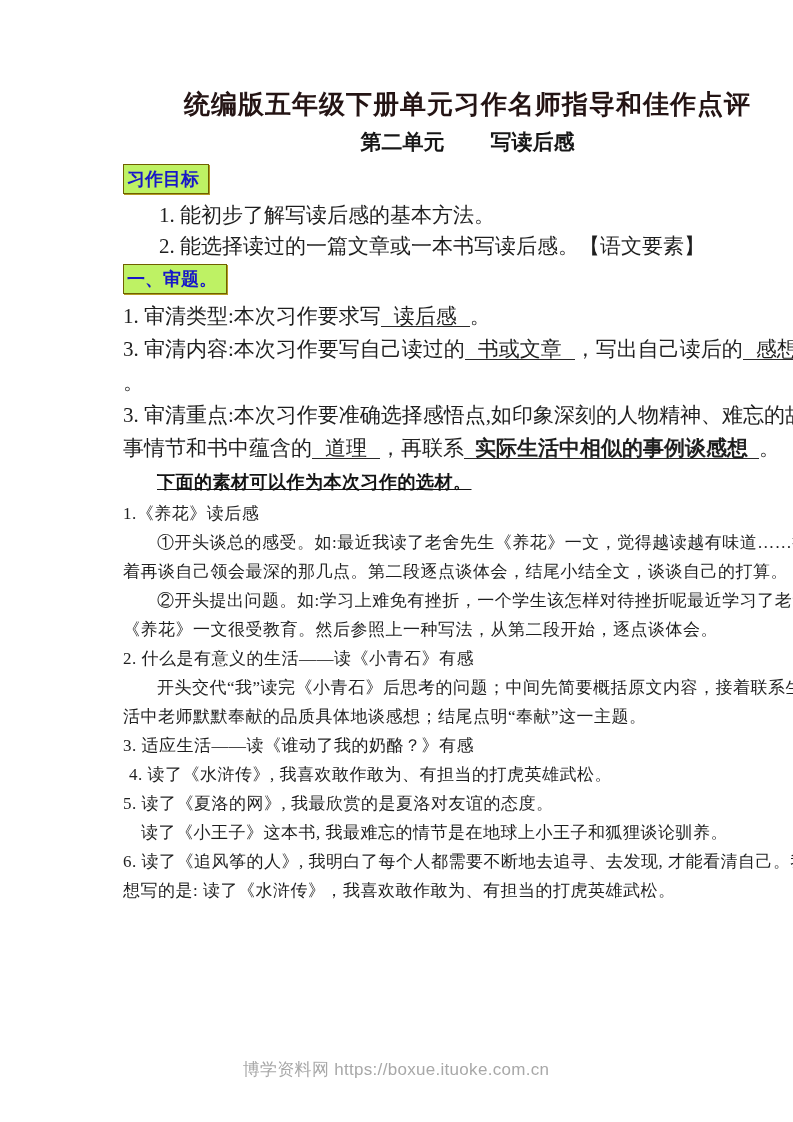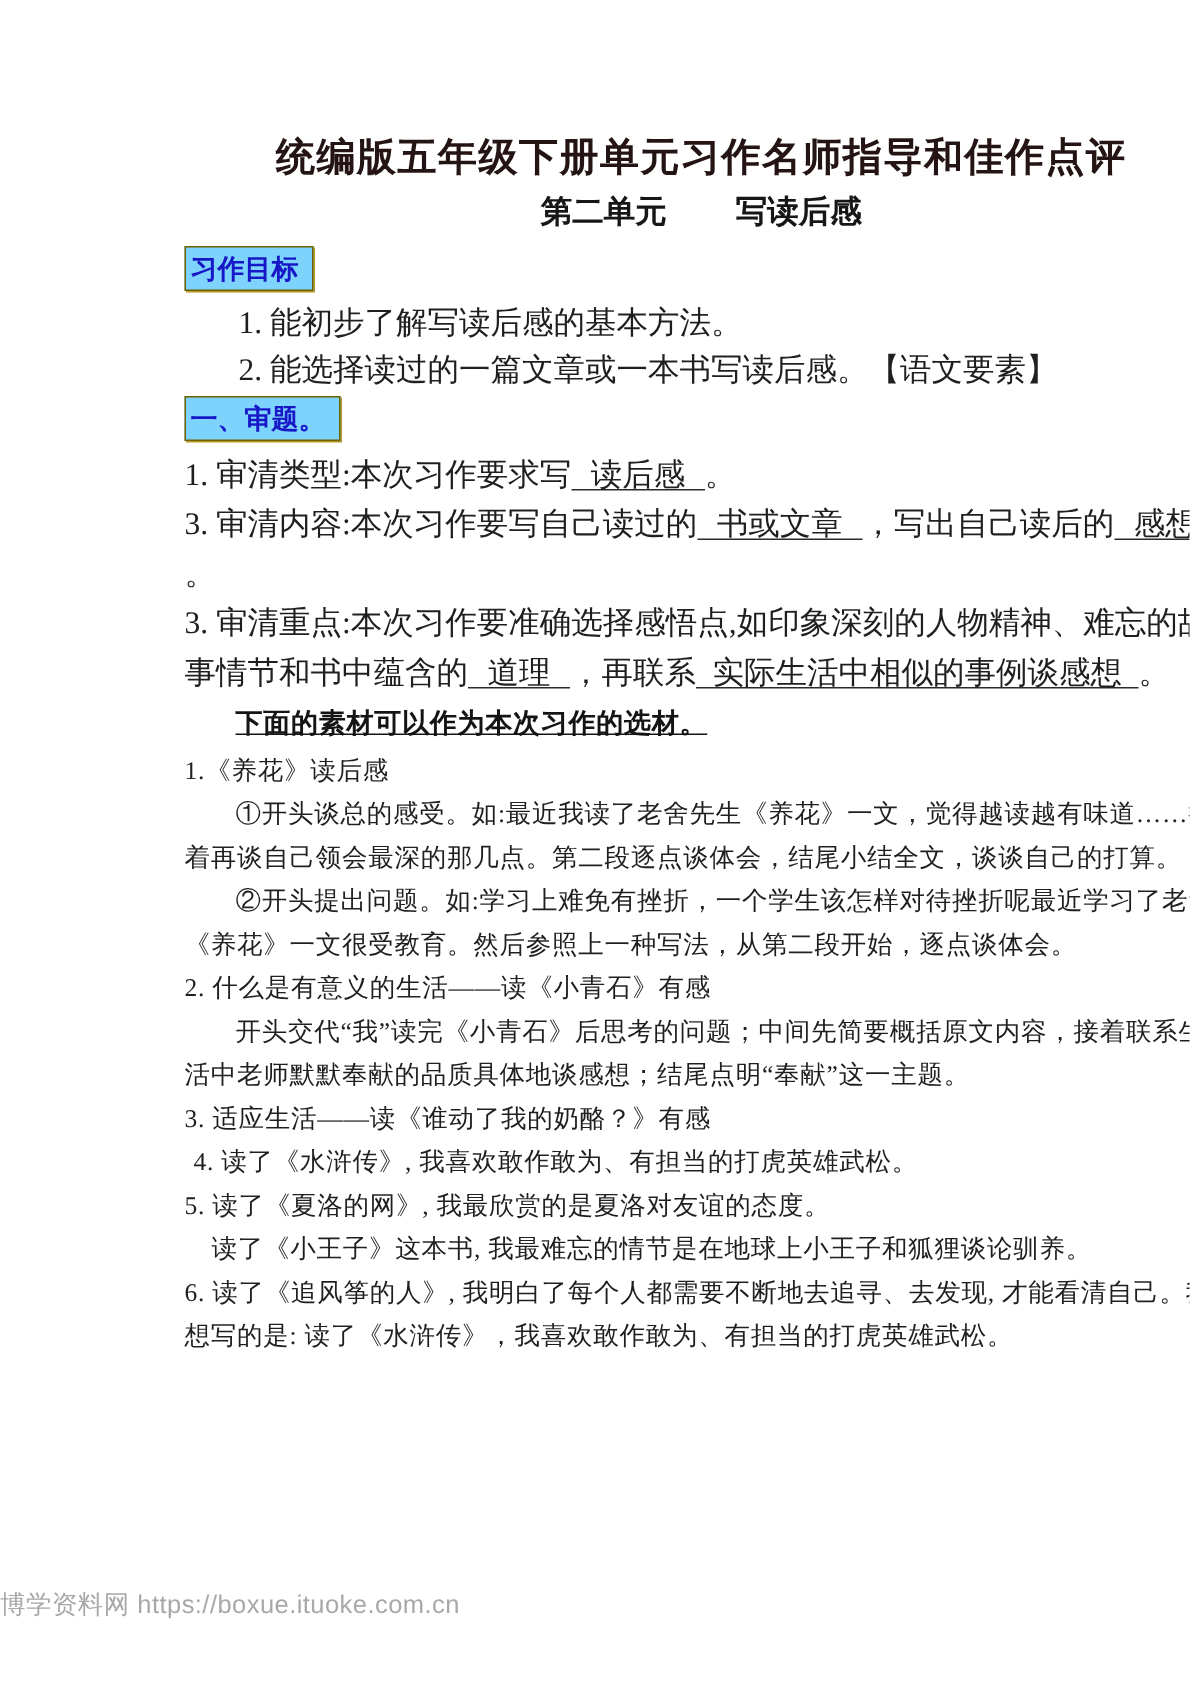--- a/index.html
+++ b/index.html
@@ -17,57 +17,58 @@
   }
   .doc-subtitle{
     margin:0 0 9px 0;text-align:center;
     font:bold 21px/26px "Liberation Sans","DejaVu Sans",sans-serif;
     color:#161616;
   }
   .sub-gap{display:inline-block;width:46px;}
 
   .badge{
     display:inline-block;
-    background:#7dd3fc;
+    background:#bef264;
     border:1px solid #6f6000;
     box-shadow:1px 1px 0 #b49a22;
     color:#1717c8;
     font:bold 18px/20px "Liberation Sans","DejaVu Sans",sans-serif;
     padding:4px 9px 4px 3px;
     margin:0 0 4px 0;
   }
   .badge-row{margin:0;}
 
   .goal-list{margin:2px 0 2px 0;}
   .goal-item{margin:0;padding-left:36px;font-size:21px;line-height:31px;}
 
   .st-list{margin:2px 0 2px 0;}
   .st-item{margin:0;font-size:21px;line-height:33px;}
   .blank{
     display:inline-block;
     border-bottom:1px solid #2a2a2a;
     padding:0 13px;
     line-height:19px;
   }
-  .blank.wide{padding:0 11px;}
+  .blank.wide{padding:0 11px;font-weight:bold;}
 
   .xc{margin-top:2px;font-size:17px;line-height:29px;letter-spacing:0.5px;}
   .xc-intro{
     margin:2px 0 0 0;padding-left:34px;
     font:bold 18px/30px "Liberation Sans","DejaVu Sans",sans-serif;
     color:#141414;letter-spacing:0.5px;text-decoration:underline;
   }
   .xc p{margin:0;}
   .xc .para{text-indent:2em;}
   .xc .h{text-indent:0;}
   .xc .h-sp{padding-left:6px;}
   .xc .sub-ind{padding-left:18px;}
 
   .footer{
     position:absolute;left:0;top:1058px;width:792px;
+    text-align:center;
     font:17px/24px "Liberation Sans","DejaVu Sans",sans-serif;
     color:#a8a8a8;letter-spacing:0.3px;
   }
 </style>
 </head>
 <body>
 
 <div class="page">
 
   <h1 class="doc-title">统编版五年级下册单元习作名师指导和佳作点评</h1>

